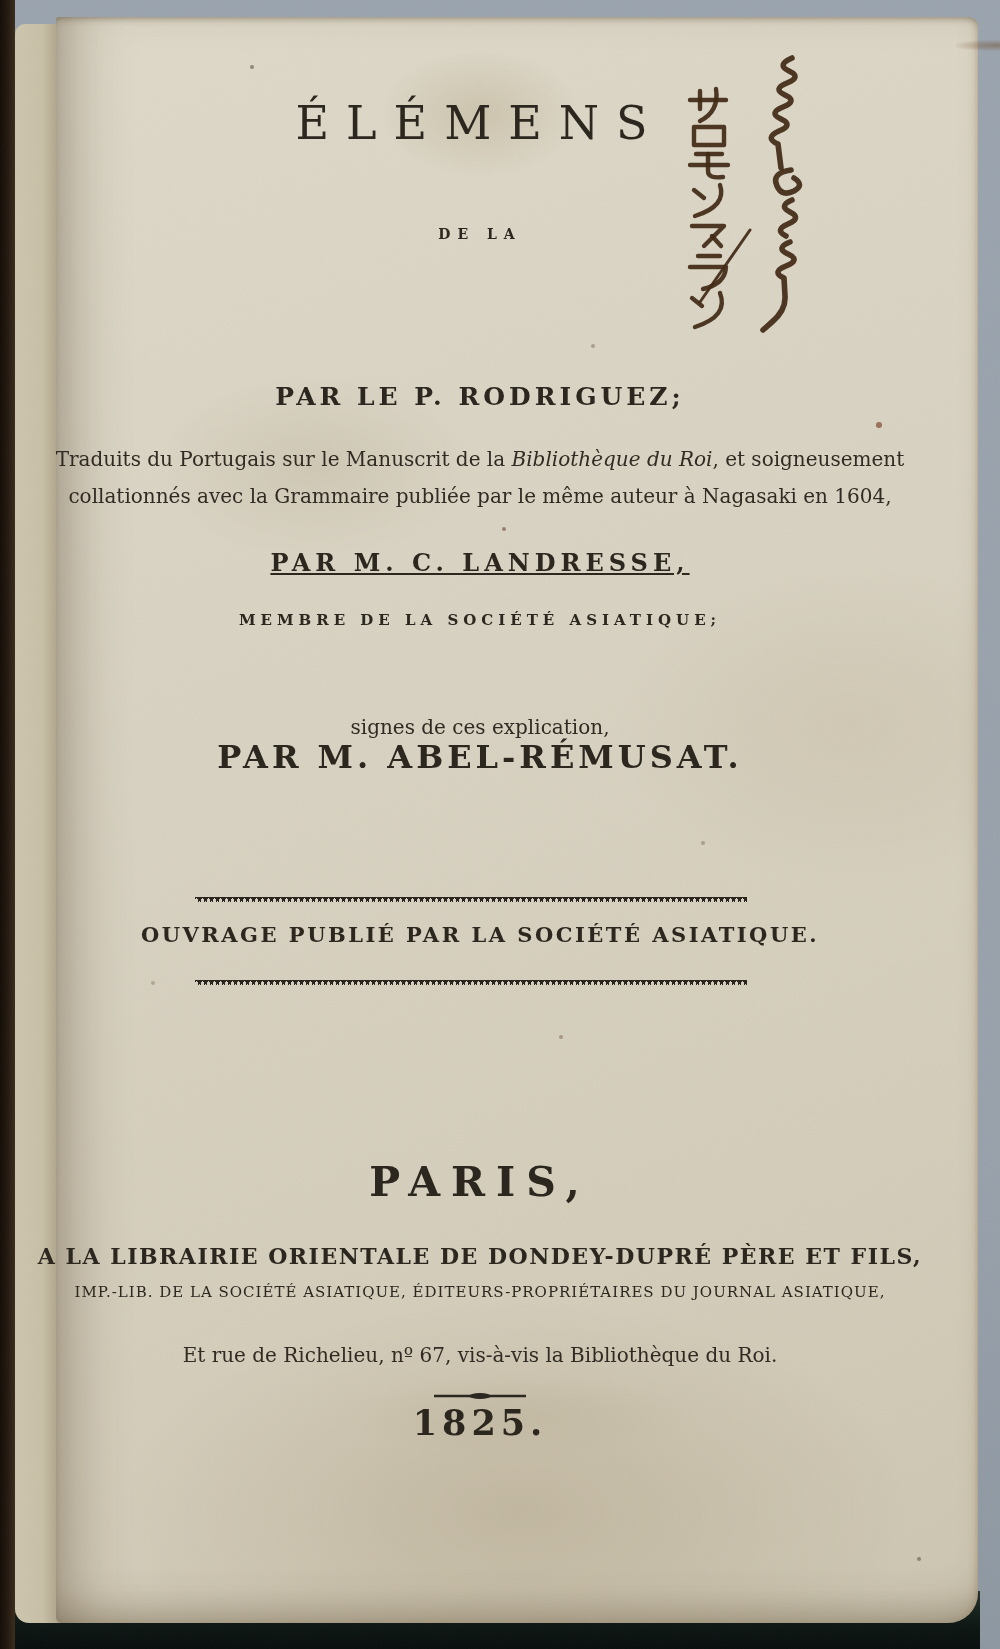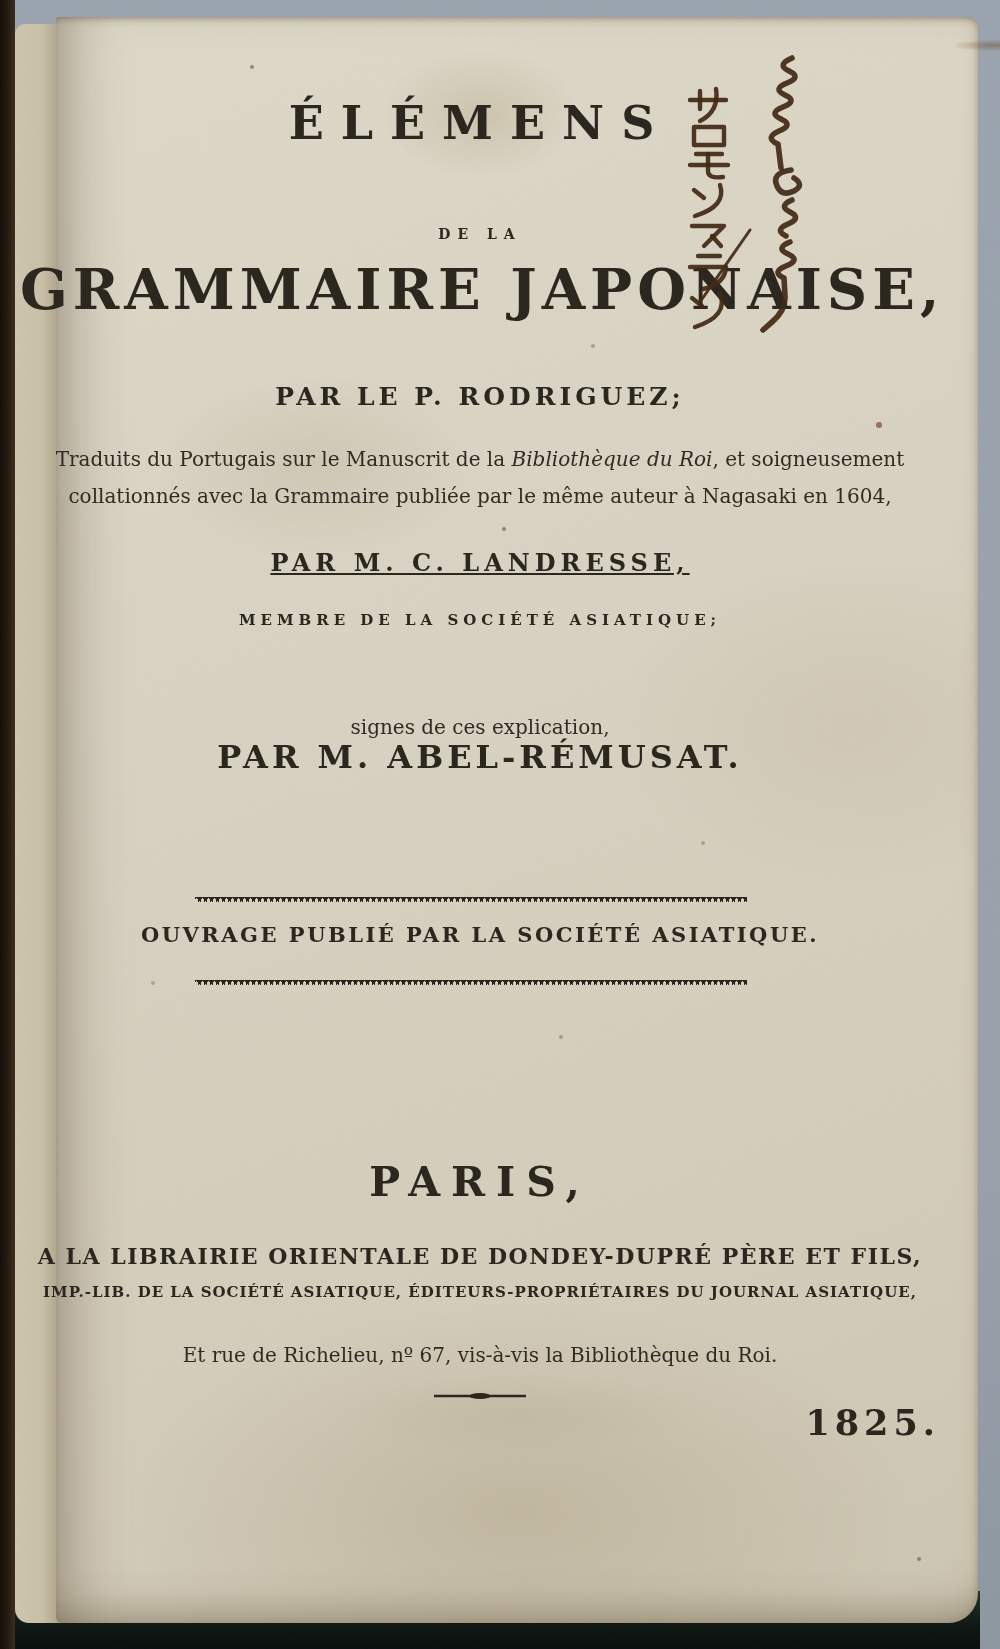--- a/index.html
+++ b/index.html
@@ -38,44 +38,44 @@
                251px 66px 0 1px rgba(70,55,40,.5),
                560px 1036px 0 1px rgba(100,70,40,.4),
                918px 1558px 0 1px rgba(80,60,40,.5),
                332px 1256px 0 1px rgba(90,60,30,.4),
                702px 842px 0 1px rgba(90,70,45,.35),
                152px 982px 0 1px rgba(90,70,45,.3),
                592px 345px 0 1px rgba(80,60,40,.35);}
   
   .content{position:absolute;left:20px;width:920px;top:0;height:1649px;color:#29241c;}
   .tline{position:absolute;left:0;right:0;text-align:center;white-space:nowrap;}
-  .half-title{top:96px;font-size:46px;font-weight:700;letter-spacing:17px;}
+  .half-title{top:96px;font-size:46px;font-weight:400;letter-spacing:17px;}
   .de-la{top:214px;font-size:14px;font-weight:700;letter-spacing:7px;margin-top:12px;}
   .main-title{top:256px;font-size:56px;font-weight:700;letter-spacing:5px;}
   .author{top:382px;font-size:25px;font-weight:700;letter-spacing:4px;}
   .note{font-size:20px;color:#2e2820;text-align:center;}
   .note i{font-style:italic;}
   .n1a{top:447px;}  .n1b{top:484px;}
   .translator{top:548px;font-size:24px;font-weight:700;letter-spacing:5px;text-decoration:underline;}
   .translator-title{top:611px;font-size:15px;font-weight:700;letter-spacing:5px;}
   .n2a{top:680px;}  .n2b{top:715px;}
   .preface-author{top:738px;font-size:32px;font-weight:700;letter-spacing:4px;}
   .zigzag{position:absolute;left:175px;width:552px;height:7px;
     background:
       linear-gradient(-135deg,#27221b 4px,transparent 0) 0 0/6px 7px repeat-x,
       linear-gradient(135deg,#27221b 4px,transparent 0) 3px 0/6px 7px repeat-x;}
   .zz1{top:897px;} .zz2{top:980px;}
   .society{top:922px;font-size:21px;font-weight:700;letter-spacing:2.5px;}
   .city{top:1158px;font-size:41px;font-weight:700;letter-spacing:11px;}
   .publisher{top:1243px;font-size:22px;font-weight:700;letter-spacing:1.5px;}
-  .printer{top:1283px;font-size:15px;font-weight:700;letter-spacing:1px;}
+  .printer{top:1283px;font-size:15px;font-weight:400;letter-spacing:1px;}
   .addr1{top:1311px;} .addr2{top:1343px;}
   .addr1,.addr2{font-size:20px;color:#2e2820;}
   .year-rule{top:1386px;}
-  .year{top:1402px;font-size:35px;font-weight:700;letter-spacing:5px;text-align:right;}
+  .year{top:1402px;font-size:35px;font-weight:700;letter-spacing:5px;}
   
   .annotation{position:absolute;left:640px;top:48px;width:185px;height:300px;}
   .annotation path,.annotation rect{fill:none;stroke:#3f2712;stroke-linecap:round;
     stroke-linejoin:round;opacity:.92;}
   .kat{stroke-width:4.4px;} .man{stroke-width:5.6px;}
   .thin{stroke-width:3px;opacity:.8;}
   .grain{position:absolute;inset:0;opacity:.4;pointer-events:none;}
 </style>
 </head>
 <body>
@@ -92,21 +92,20 @@
   </div>
 
   <div class="speck"></div>
 
   <div class="content">
 
     <div class="tline half-title">ÉLÉMENS</div>
 
     <div class="tline de-la">DE LA</div>
 
-    <div class="tline main-title">GRAMMAIRE JAPONAISE,</div>
 
     <div class="tline author">PAR LE P. RODRIGUEZ;</div>
 
     <div class="tline note n1a"><span>Traduits du Portugais sur le Manuscrit de la </span><i>Bibliothèque du Roi</i><span>, et soigneusement</span></div>
     <div class="tline note n1b">collationnés avec la Grammaire publiée par le même auteur à Nagasaki en 1604,</div>
 
     <div class="tline translator">PAR M. C. LANDRESSE,</div>
 
     <div class="tline translator-title">MEMBRE DE LA SOCIÉTÉ ASIATIQUE;</div>
 

